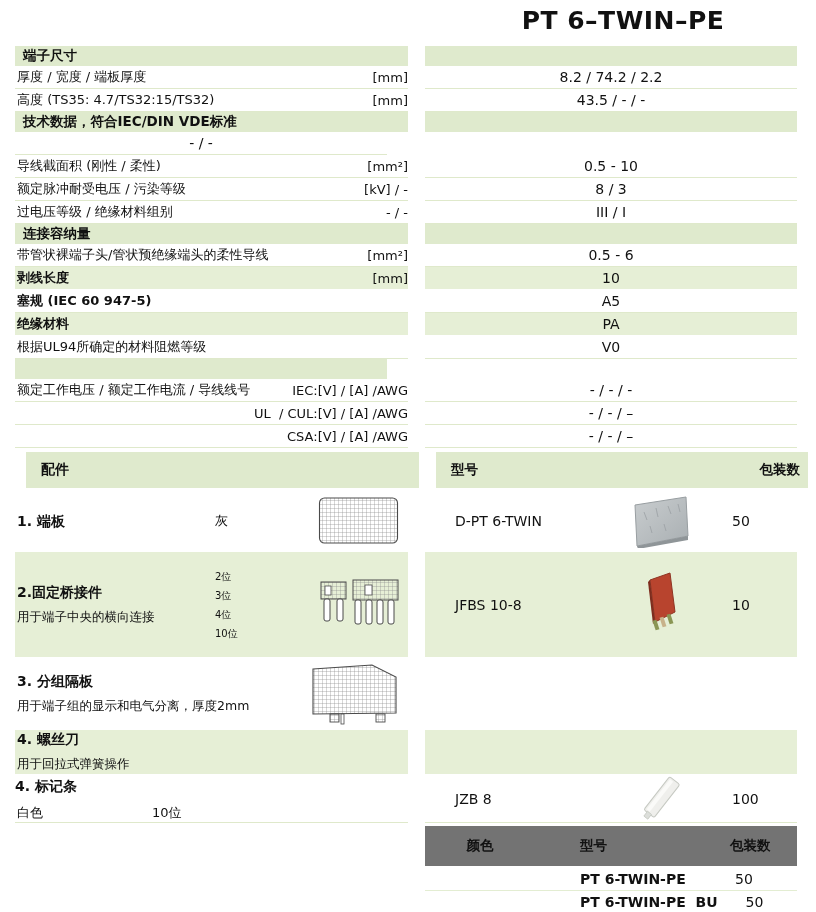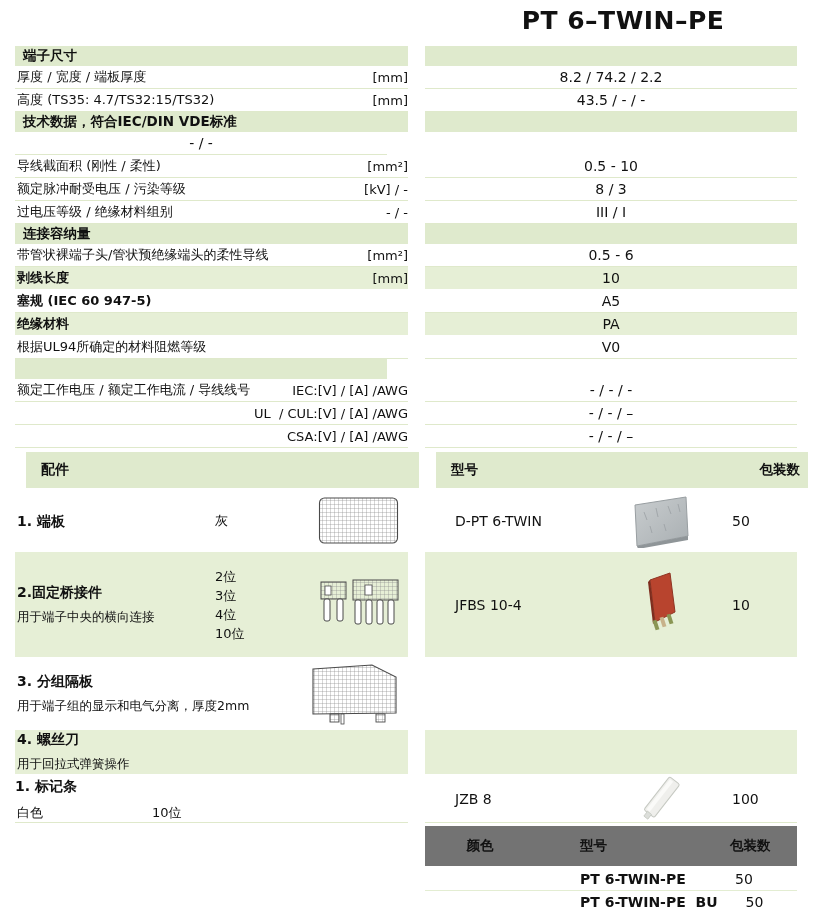--- a/index.html
+++ b/index.html
@@ -33,21 +33,21 @@
   .acc-header .rcell{font-weight:bold;font-size:13.5px;padding:0 8px 0 15px;}
   .acc-header .pack-h{margin-left:auto;}
   .acc{align-items:stretch;}
   .acc .lcell{display:flex;align-items:center;}
   .acc .rcell{display:flex;align-items:center;padding-left:30px;}
   .acc.greenbg .lcell,.acc.greenbg .rcell{background:#e6efd6;}
   .acc-no{font-size:14px;font-weight:bold;}
   .acc-desc{font-size:12.5px;margin-top:7px;}
   .acc-title-col{flex:1;padding-left:2px;}
   .acc-mid-col{width:85px;font-size:13px;text-align:left;}
-  .acc-size{line-height:19px;font-size:13px;}
+  .acc-size{line-height:19px;font-size:10px;}
   .acc-img-col{width:100px;display:flex;justify-content:flex-end;padding-right:8px;}
   .model-col{width:135px;font-size:14px;white-space:pre;}
   .photo-col{flex:1;display:flex;justify-content:center;align-items:center;}
   .qty-col{width:65px;font-size:14px;}
   .a1{margin-top:4px;height:57px;}
   .a2{margin-top:3px;height:105px;}
   .a3{margin-top:4px;height:66px;}
   .a4{margin-top:3px;height:44px;}
   .a5{margin-top:2px;height:47px;}
   .a5 .lcell{display:block;border-bottom:1px solid #dfe9cb;padding-top:2px;}
@@ -282,21 +282,21 @@
           <rect x="33" y="6" width="45" height="20" fill="url(#hatch)" stroke="#4a4a4a"></rect>
           <rect x="45" y="11" width="7" height="10" fill="#fff" stroke="#4a4a4a" stroke-width="0.8"></rect>
           <rect x="35" y="26" width="6" height="24" rx="2" fill="#fff" stroke="#4a4a4a"></rect>
           <rect x="46" y="26" width="6" height="24" rx="2" fill="#fff" stroke="#4a4a4a"></rect>
           <rect x="57" y="26" width="6" height="24" rx="2" fill="#fff" stroke="#4a4a4a"></rect>
           <rect x="68" y="26" width="6" height="24" rx="2" fill="#fff" stroke="#4a4a4a"></rect>
         </svg>
       </div>
     </div>
     <div class="rcell">
-      <span class="model-col">JFBS 10-4</span>
+      <span class="model-col">JFBS 10-8</span>
       <span class="photo-col">
         <svg width="42" height="66" viewBox="0 0 42 66">
           <polygon points="10,8 30,1 35,40 15,50" fill="#b8442e" stroke="#8f3423" stroke-width="1"></polygon>
           <polygon points="8,10 10,8 15,50 13,52" fill="#7e2d1e"></polygon>
           <rect x="14" y="48" width="4" height="10" fill="#8a9654" transform="rotate(-18 16 53)"></rect>
           <rect x="21" y="45" width="4" height="10" fill="#c8b28a" transform="rotate(-18 23 50)"></rect>
           <rect x="28" y="42" width="4" height="10" fill="#8a9654" transform="rotate(-18 30 47)"></rect>
         </svg>
       </span>
       <span class="qty-col">10</span>
@@ -326,21 +326,21 @@
       <div class="acc-title-col">
         <div class="acc-no">4. 螺丝刀</div>
         <div class="acc-desc">用于回拉式弹簧操作</div>
       </div>
     </div>
     <div class="rcell"></div>
   </div>
 
   <div class="row acc a5">
     <div class="lcell">
-      <div class="acc-no">1. 标记条</div>
+      <div class="acc-no">4. 标记条</div>
       <div class="a5-line2">
         <span class="c1">白色</span>
         <span>10位</span>
       </div>
     </div>
     <div class="rcell">
       <span class="model-col">JZB 8</span>
       <span class="photo-col">
         <svg width="56" height="50" viewBox="0 0 56 50">
           <g transform="rotate(38 28 25)">

